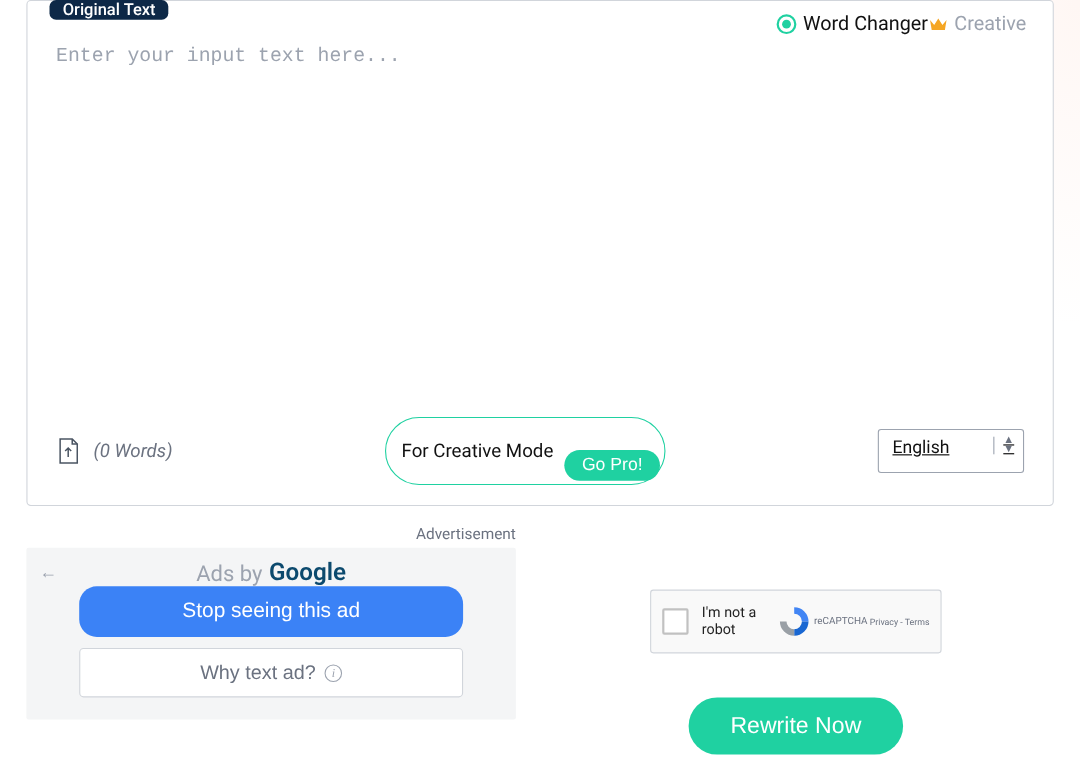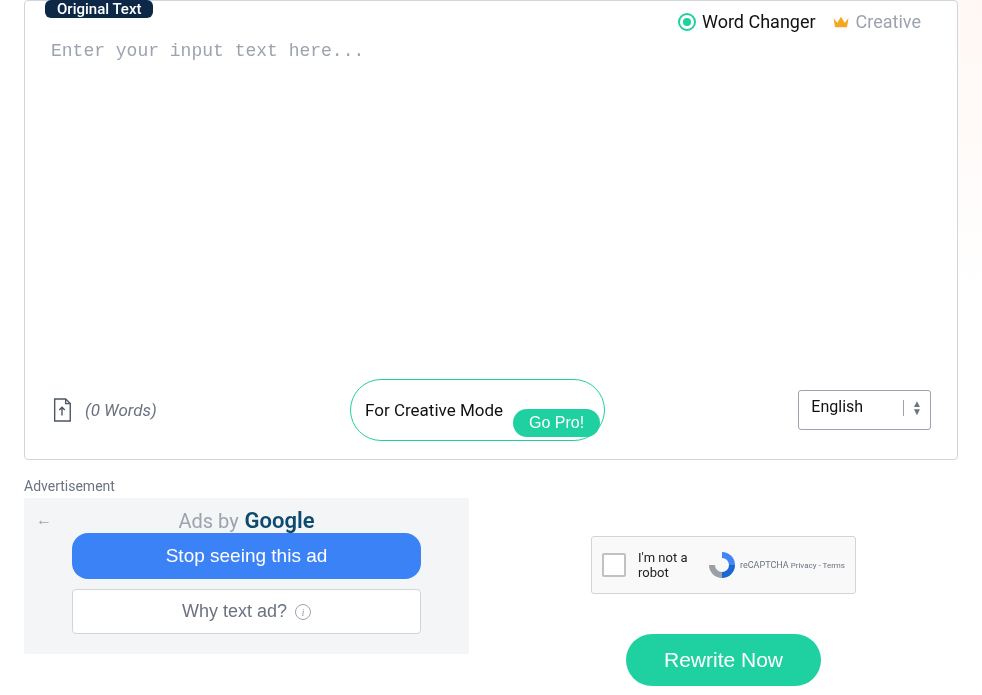--- a/index.html
+++ b/index.html
@@ -41,24 +41,23 @@
       background: #0d2847;
       color: #fff;
       padding: 0 12px;
       border-radius: 6px;
       font-size: 15px;
       font-weight: 500;
     }
     .mode-tabs {
       position: absolute;
       top: 10px;
-      right: 36px;
-      display: flex;
-      align-items: center;
-      gap: 16px;
+      right: 24px;
+      display: flex;
+      align-items: center;
     }
     .mode-tab {
       display: flex;
       align-items: center;
       gap: 6px;
       cursor: pointer;
       font-size: 18px;
     }
     .mode-tab.active .mode-label {
       color: #111;
@@ -152,28 +151,29 @@
       color: #fff;
       border: none;
       border-radius: 999px;
       padding: 5px 16px;
       font-size: 16px;
       cursor: pointer;
       margin-top: 26px;
     }
     .lang-select {
       display: flex;
-      align-items: flex-end;
+      align-items: flex-start;
       border: 1px solid #9ca3af;
       border-radius: 3px;
       padding: 6px 8px 13px 12px;
       gap: 40px;
       cursor: pointer;
       min-width: 120px;
       justify-content: space-between;
+      text-decoration: underline;
     }
     .lang-label {
       color: #111;
       font-size: 16px;
     }
     .lang-arrows {
       border-left: 1px solid #9ca3af;
       padding-left: 8px;
       display: flex;
       flex-direction: column;
@@ -187,21 +187,21 @@
       gap: 20px;
       margin-top: 18px;
       padding: 0 24px;
     }
     .ad-column {
       width: 445px;
       display: flex;
       flex-direction: column;
     }
     .ad-label {
-      text-align: left;
+      text-align: right;
       color: #6b7280;
       font-size: 14px;
       margin-bottom: 4px;
     }
     .ad-box {
       background: #f4f5f6;
       border-radius: 2px;
       padding: 10px 48px 20px 48px;
       position: relative;
     }

